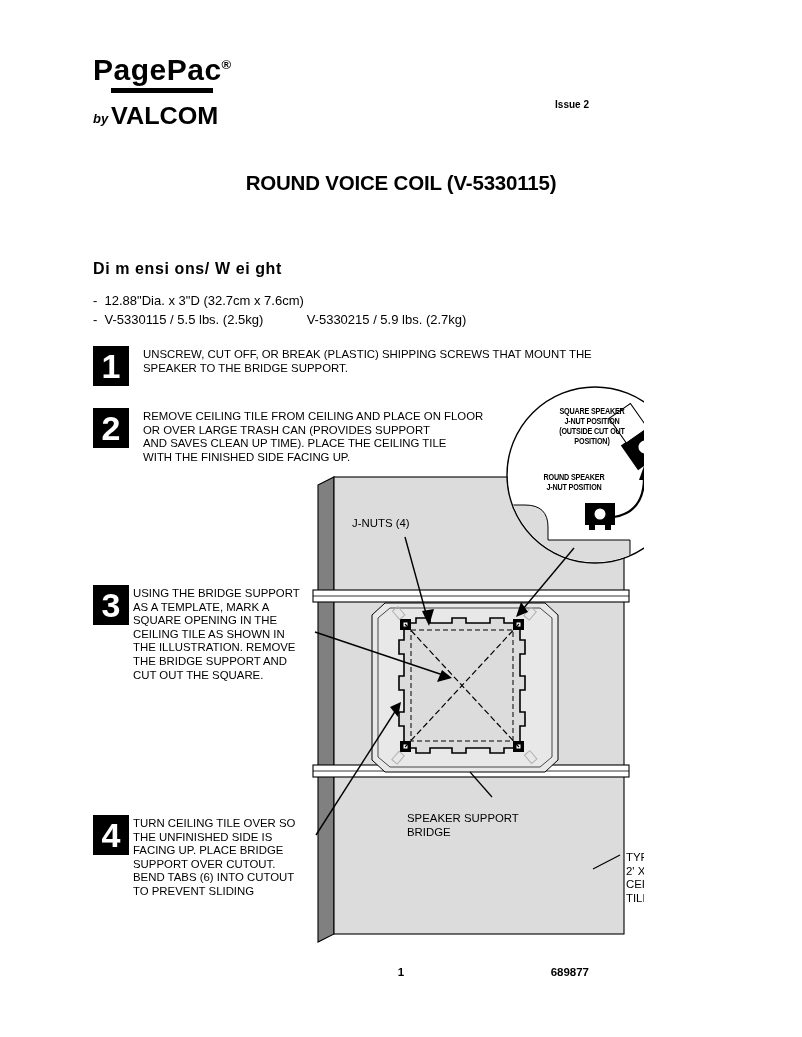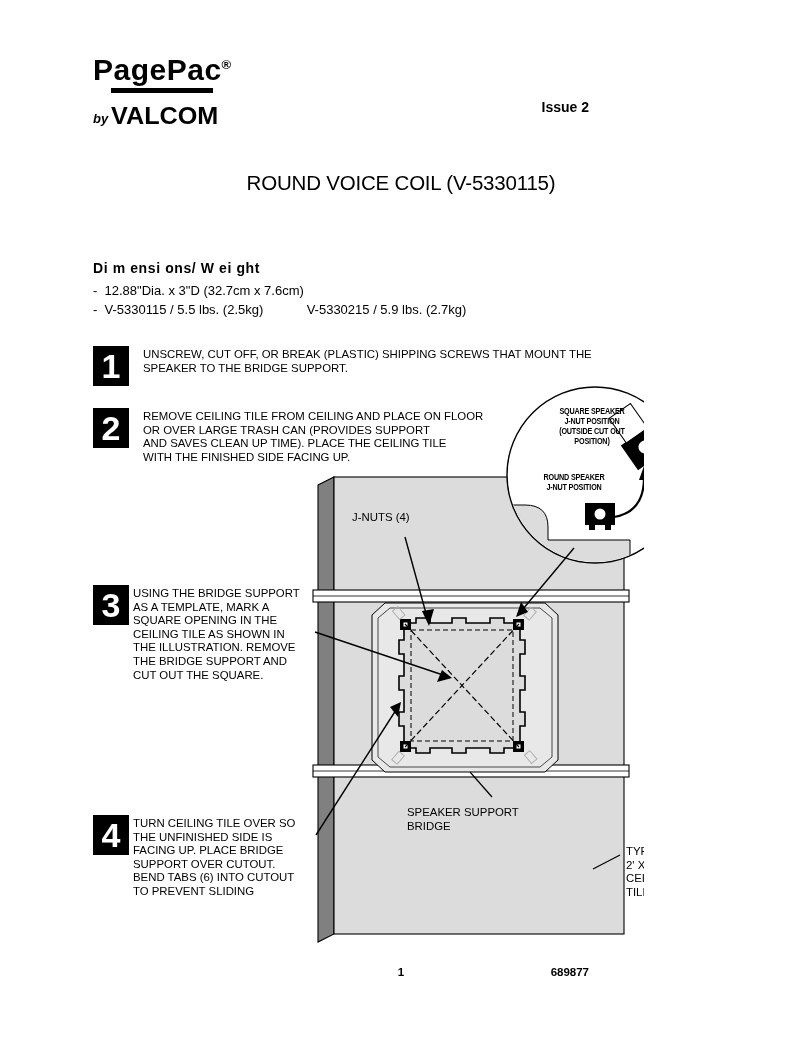--- a/index.html
+++ b/index.html
@@ -62,48 +62,48 @@
     letter-spacing: 0px;
     line-height: 1;
     transform: scaleX(1.05);
     transform-origin: left center;
     display: inline-block;
   }
   #issue {
     position: absolute;
     right: 55px;
     top: 99px;
-    font-size: 14px;
+    font-size: 10px;
     font-weight: bold;
   }
 
   
   #title {
     position: absolute;
     left: 0;
     top: 168px;
     width: 802px;
     text-align: center;
     font-size: 20.5px;
-    font-weight: normal;
+    font-weight: bold;
     line-height: 29px;
     letter-spacing: -0.2px;
   }
 
   
   #dims {
     position: absolute;
     left: 93px;
     top: 260px;
   }
   #dims-heading {
-    font-size: 14px;
+    font-size: 16px;
     font-weight: bold;
     letter-spacing: 0.6px;
-    margin-bottom: 5px;
+    margin-bottom: 13px;
   }
   .dim-line {
     font-size: 13px;
     line-height: 19px;
     white-space: pre;
   }
 
   
   .step {
     position: absolute;
@@ -142,20 +142,21 @@
   #step4 { left: 93px; top: 815px; }
   #step4 .step-num { left: 0; top: 0; width: 36px; height: 40px; font-size: 34px; }
   #step4 .step-text { left: 40px; top: 2px; width: 200px; }
 
   
   .illus-label {
     position: absolute;
     font-size: 11.4px;
     line-height: 13.6px;
     white-space: pre-line;
+    margin-top: 6px;
   }
   #label-jnuts { left: 352px; top: 511px; }
   #label-bridge { left: 407px; top: 806px; }
   #label-tile { left: 626px; top: 845px; }
 
   
   .callout-text {
     position: absolute;
     font-family: "Liberation Sans", sans-serif;
     font-size: 8.2px;

